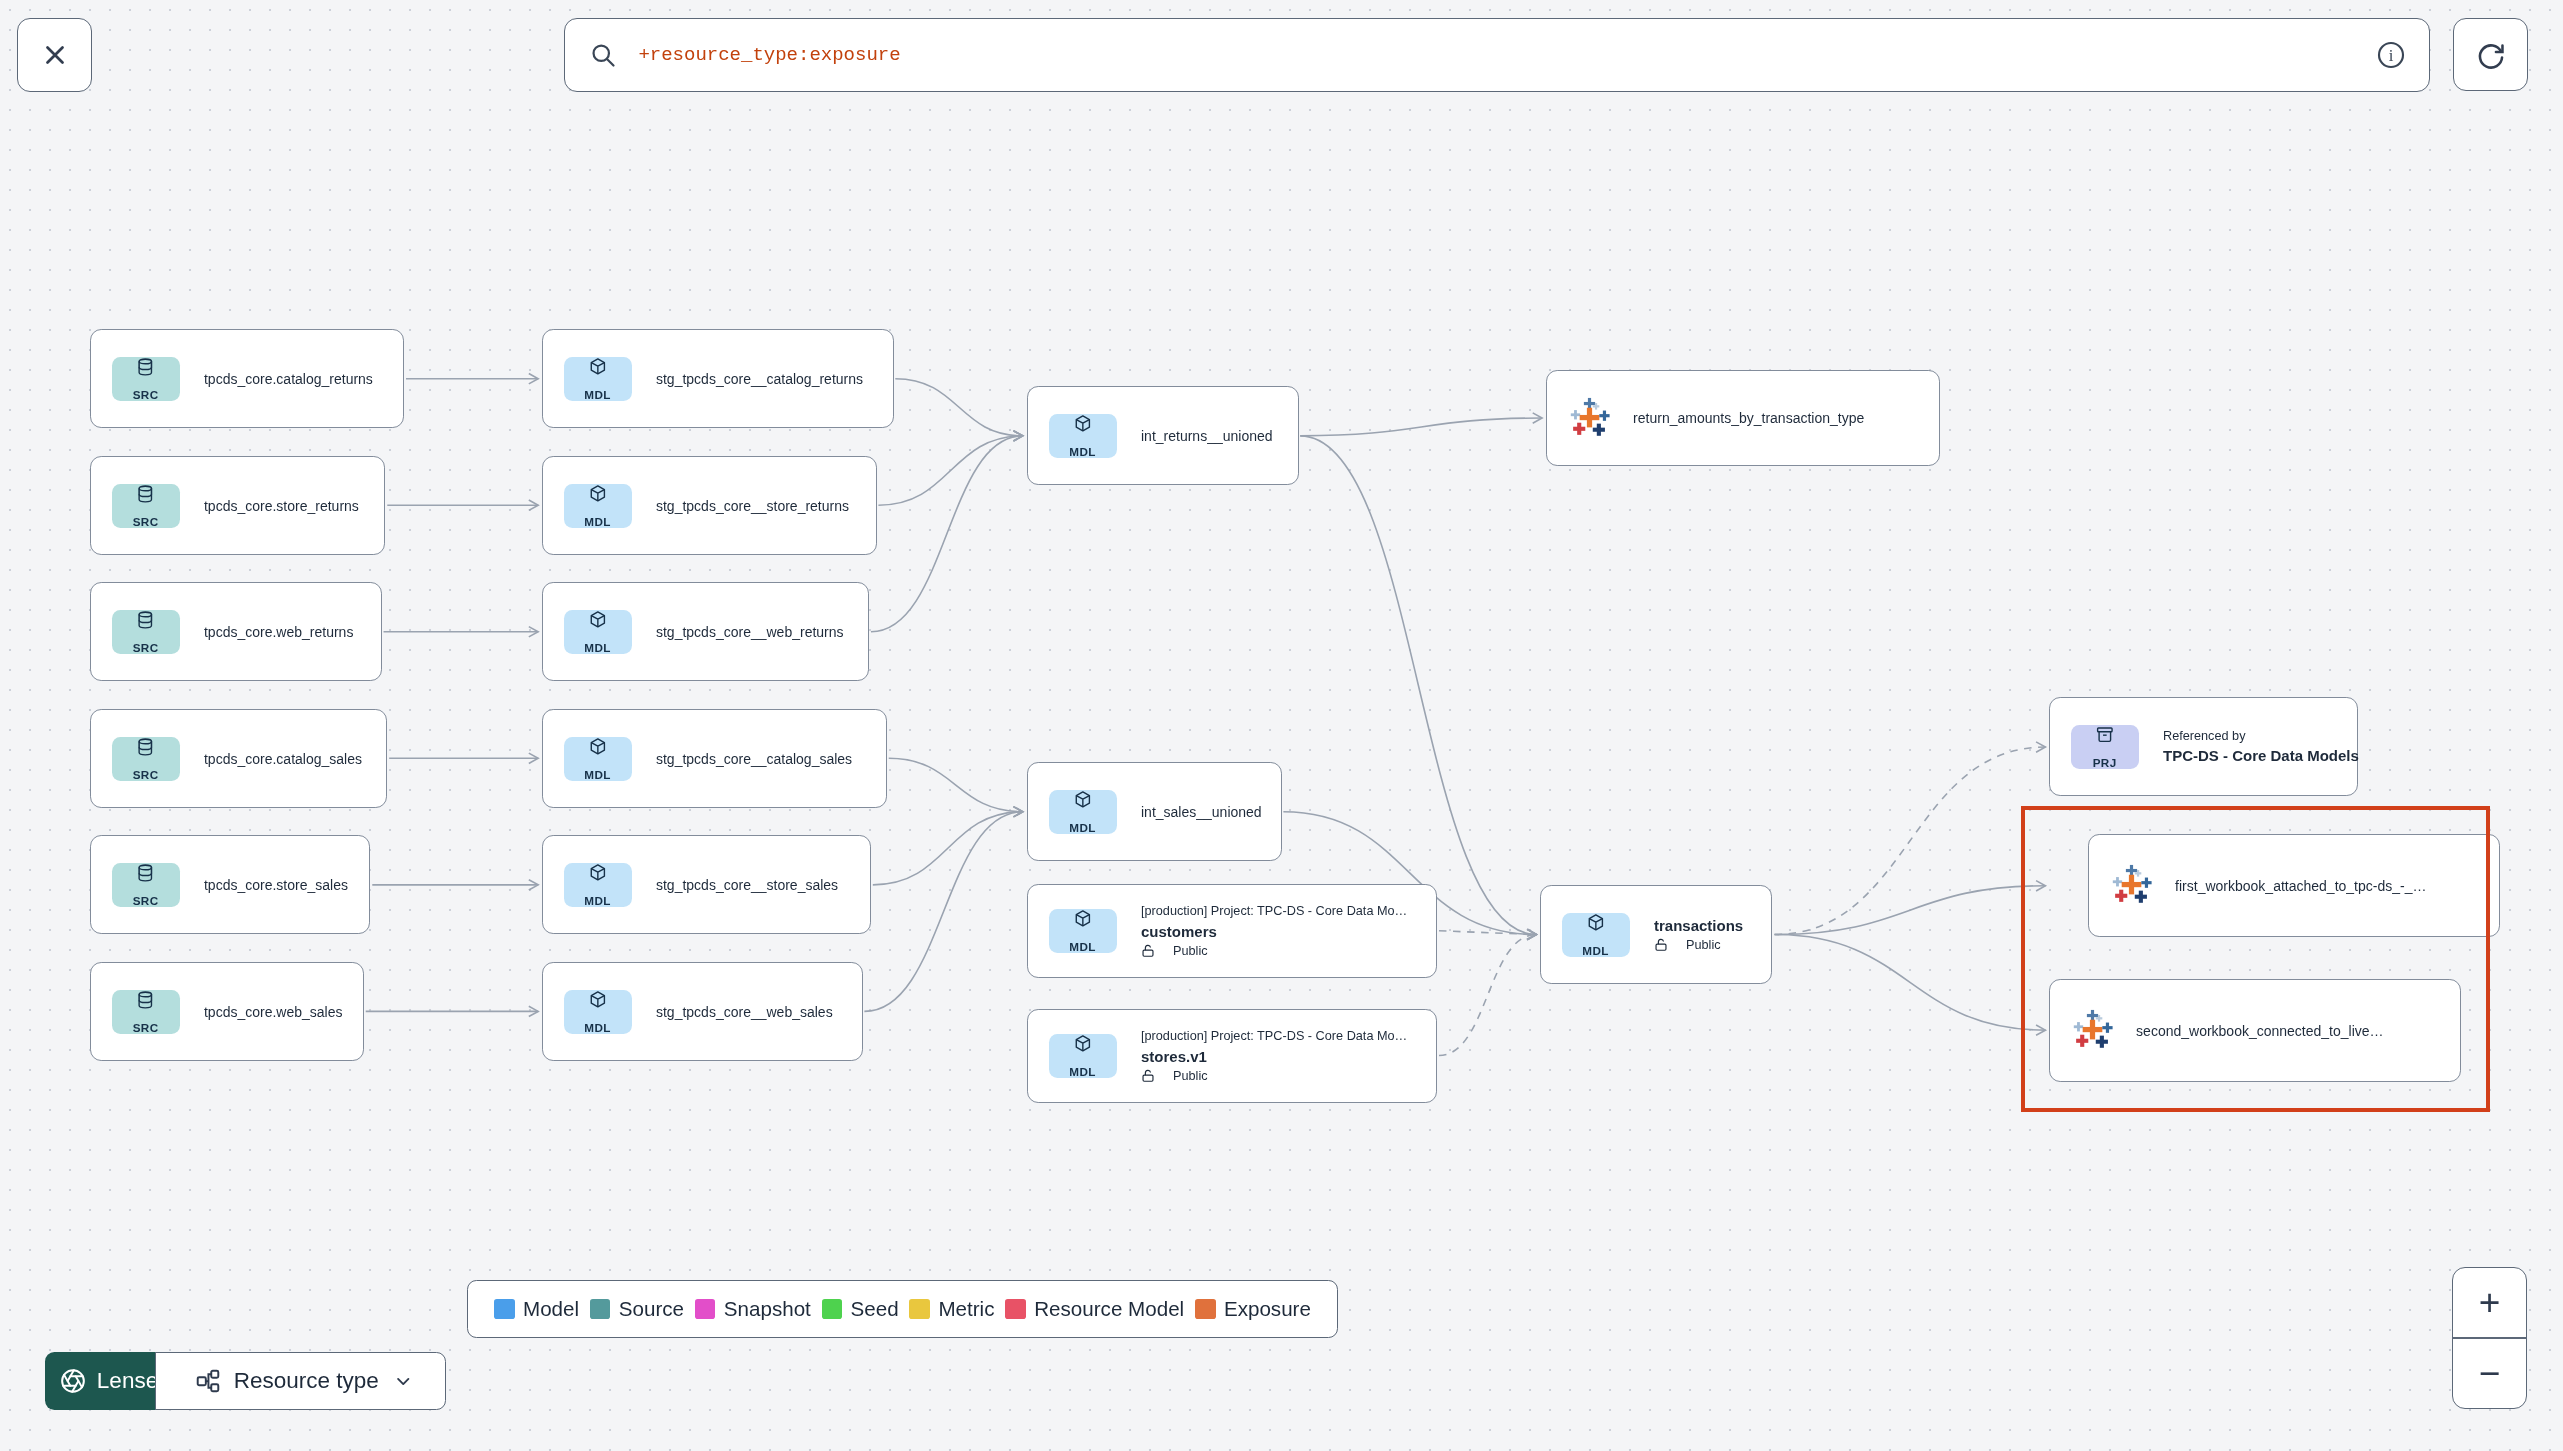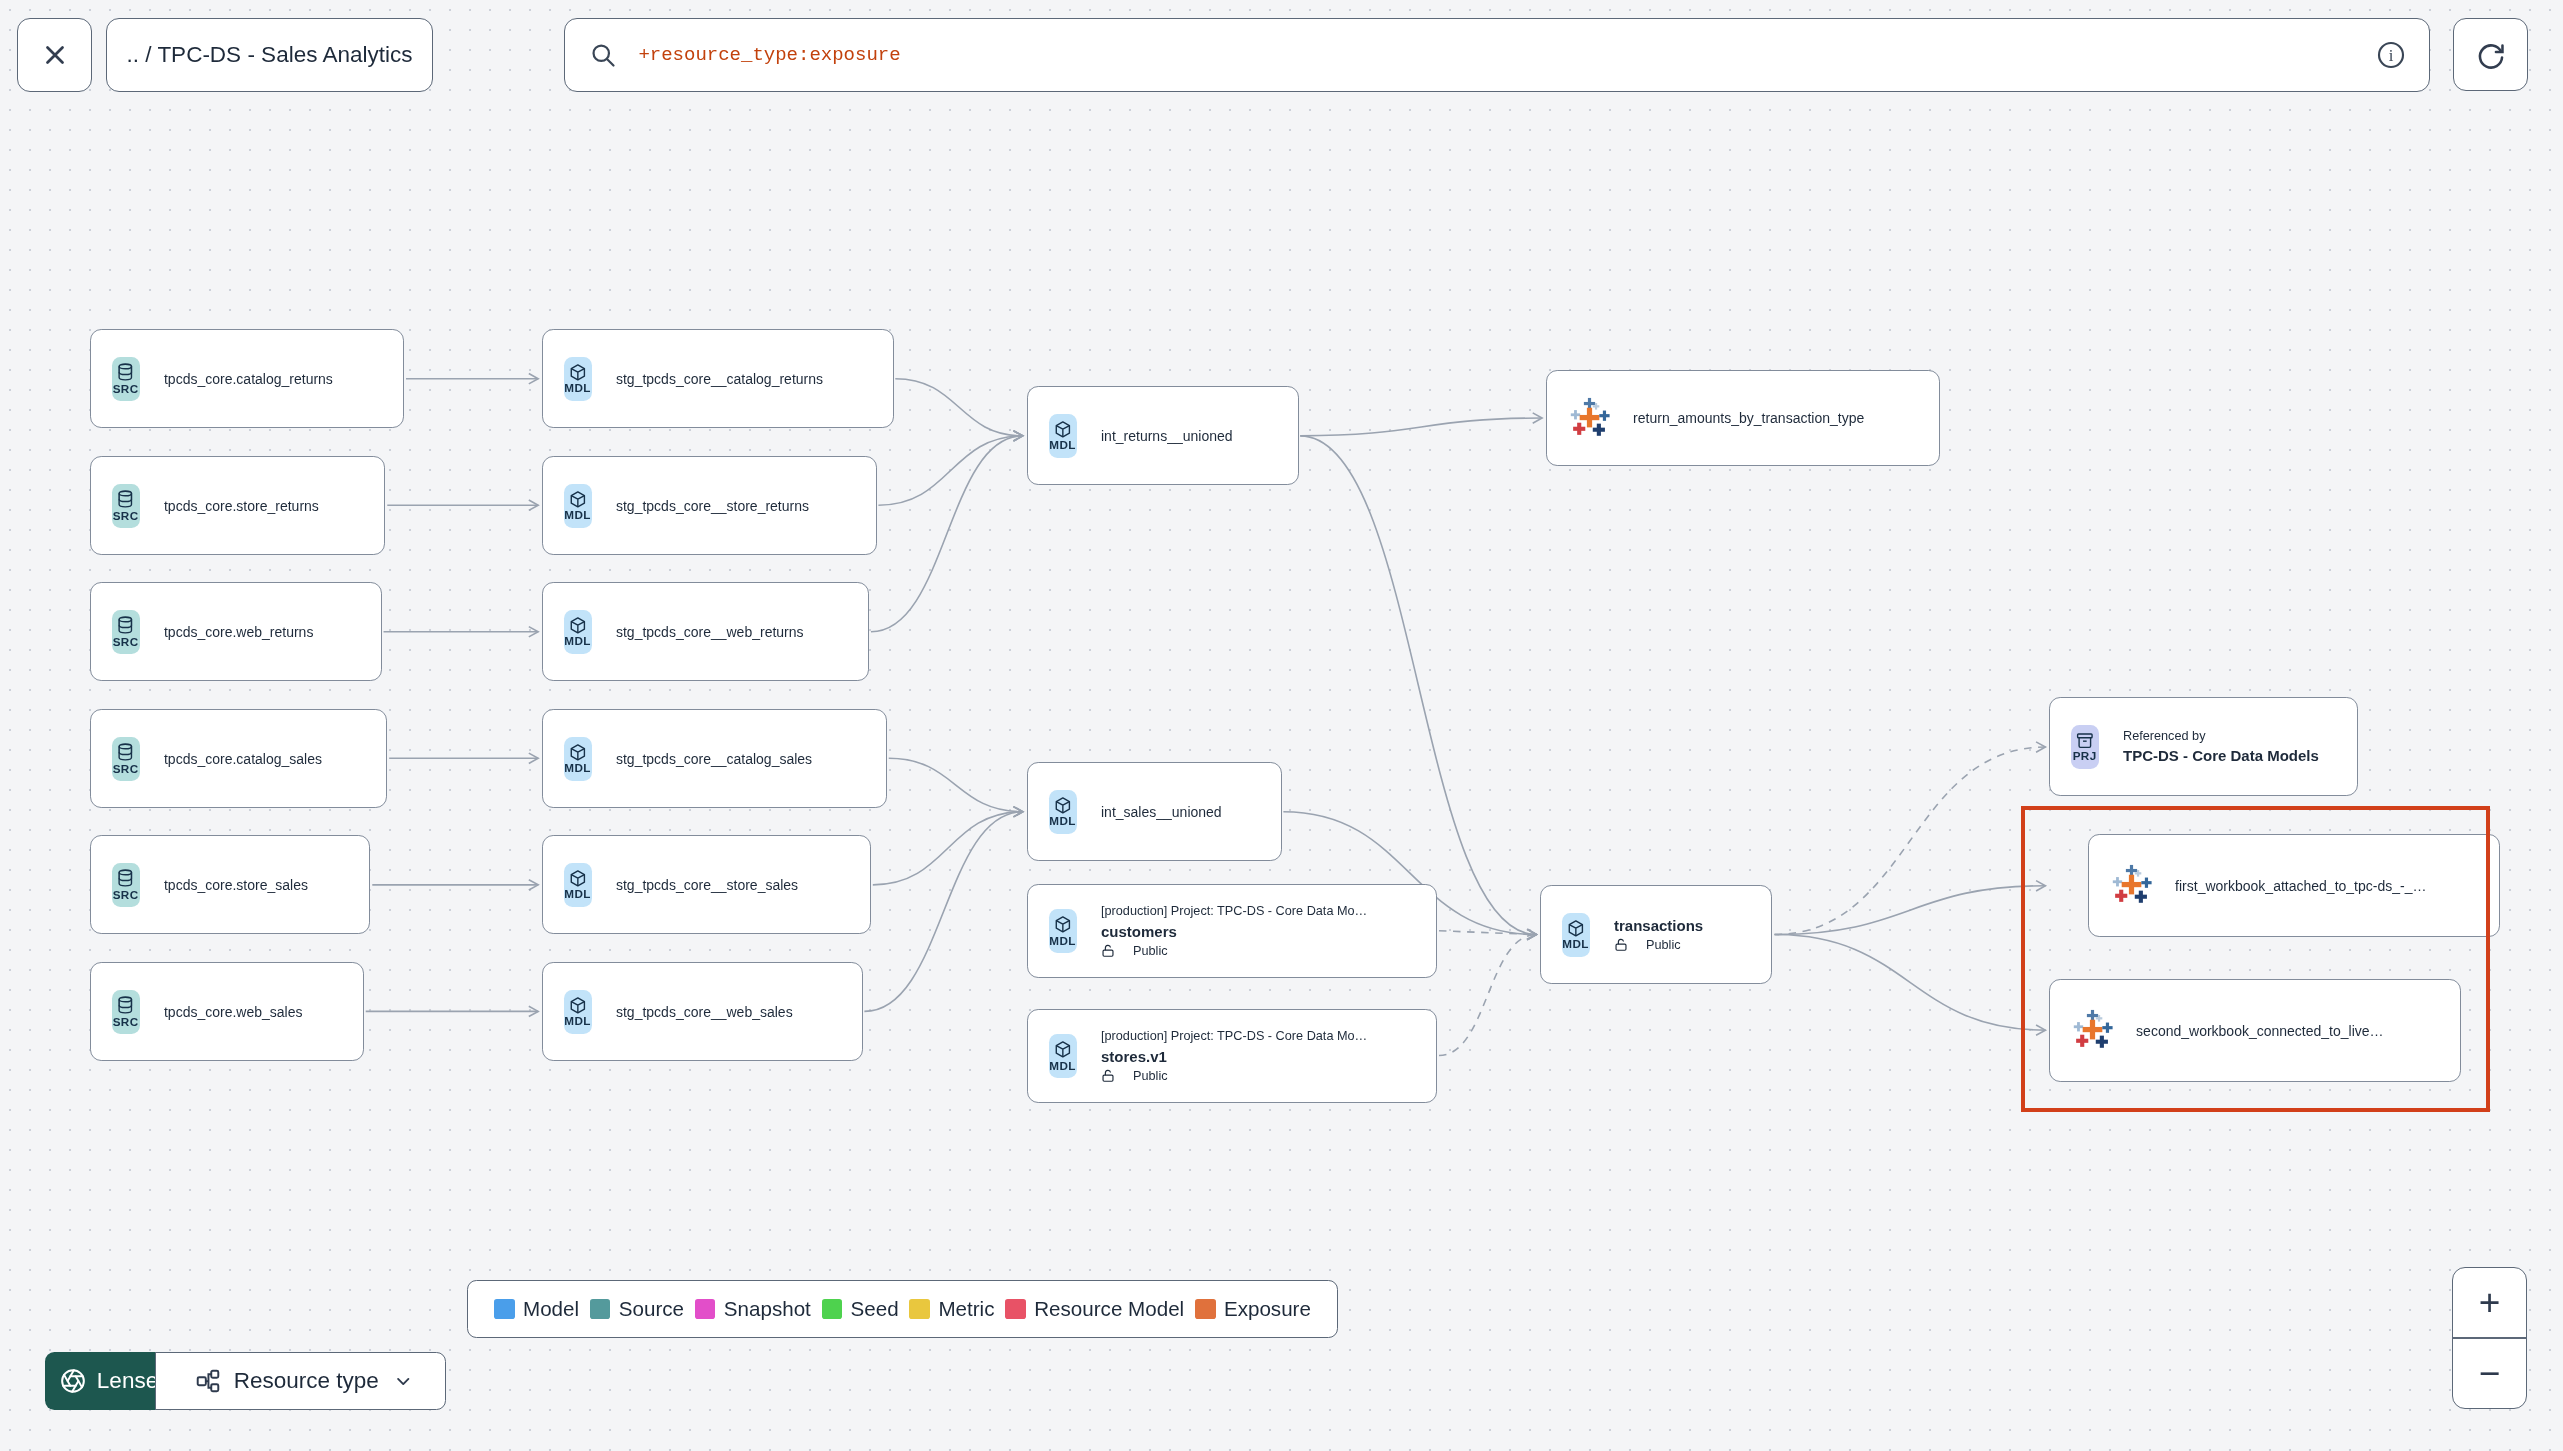--- a/index.html
+++ b/index.html
@@ -31,22 +31,22 @@
   .icon{display:inline-flex;align-items:center;justify-content:center;}
   .icon svg{display:block;}
   
   #edges{position:absolute;left:0;top:0;pointer-events:none;}
   .node{
     position:absolute;background:#fff;border:1.9px solid #828c9b;border-radius:11.2px;
     display:flex;align-items:center;box-sizing:border-box;padding-left:20.6px;gap:24.4px;
     cursor:pointer;
   }
   .tile{
-    width:28px;height:44px;border-radius:8.4px;flex:0 0 auto;
-    display:flex;flex-direction:column;align-items:center;justify-content:center;gap:0;
+    width:68px;height:44px;border-radius:8.4px;flex:0 0 auto;
+    display:flex;flex-direction:column;align-items:center;justify-content:space-between;gap:0;
   }
   .tile .tl{font-size:11.7px;font-weight:700;color:#173149;letter-spacing:0.4px;line-height:1;}
   .tile.src{background:#b4dedd;}
   .tile.mdl{background:#c2e3f9;}
   .tile.prj{background:#c9cff3;}
   .node .label{font-size:14px;white-space:nowrap;color:#1e2a3a;}
   .node .lines{display:flex;flex-direction:column;gap:4.7px;}
   .node .proj{font-size:12.7px;white-space:nowrap;color:#1e2a3a;}
   .node .name{font-size:15px;font-weight:700;white-space:nowrap;color:#1e2a3a;}
   .node .access{font-size:12.7px;display:flex;align-items:center;gap:18px;color:#1e2a3a;}
@@ -454,23 +454,20 @@
   <div id="hlbox" class="highlight-box" style="left: 2021px; top: 806px; width: 469px; height: 306px; border-color: rgb(210, 64, 26);"></div>
 
   <div class="chrome-btn close-btn">
     <span class="icon">
       <svg width="30" height="30" viewBox="0 0 24 24" fill="none" stroke="#323d4f" stroke-width="2.2" stroke-linecap="round">
           <path d="M6 6 18 18 M18 6 6 18"></path>
         </svg>
     </span>
   </div>
 
-  <div class="chrome-btn breadcrumb-btn">
-    <span>.. / TPC-DS - Sales Analytics</span>
-  </div>
 
   <div class="search-bar">
     <span class="icon">
       <svg width="28" height="28" viewBox="0 0 24 24" fill="none" stroke="#3a4656" stroke-width="1.9" stroke-linecap="round">
           <circle cx="10.5" cy="10.5" r="6.6"></circle>
           <path d="M15.6 15.6 21 21"></path>
         </svg>
     </span>
     <input type="text" value="+resource_type:exposure" style="">
     <span class="icon">

